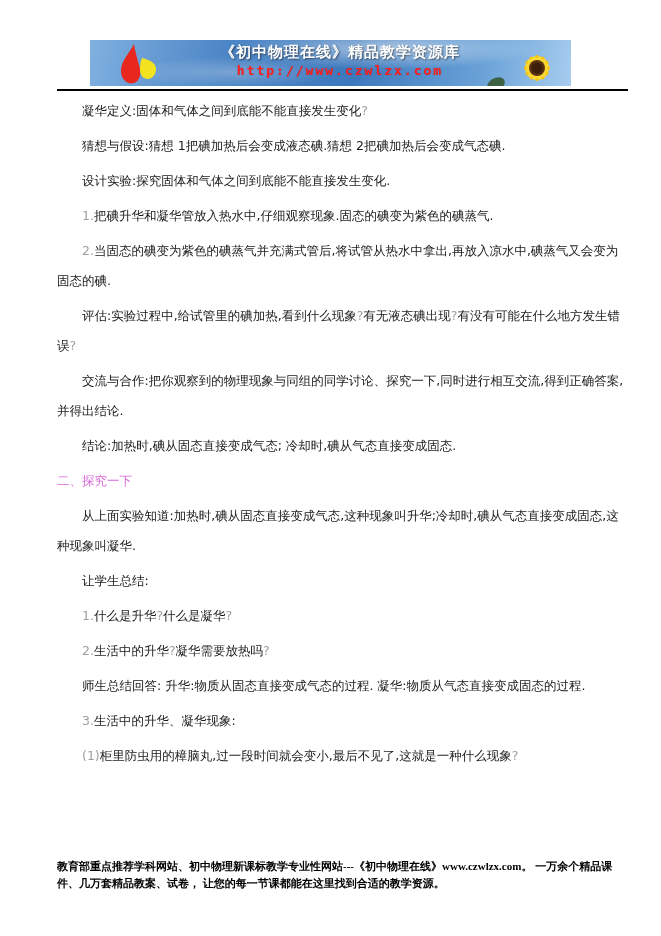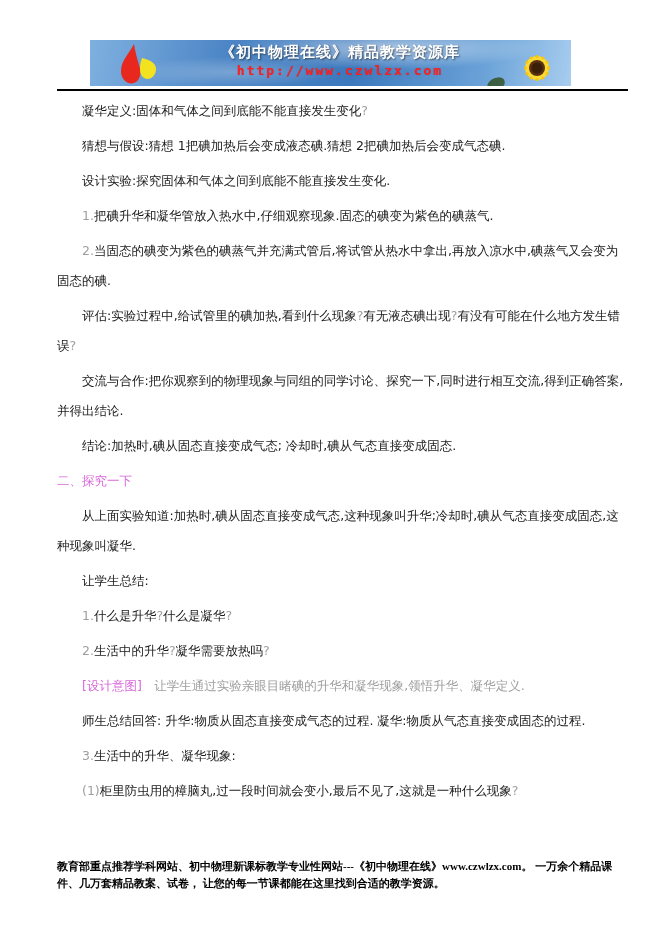--- a/index.html
+++ b/index.html
@@ -92,21 +92,20 @@
       <p class="para body"><span class="seg-muted">1.</span><span class="seg-normal">把碘升华和凝华管放入热水中,仔细观察现象.固态的碘变为紫色的碘蒸气.</span></p>
       <p class="para body"><span class="seg-muted">2.</span><span class="seg-normal">当固态的碘变为紫色的碘蒸气并充满式管后,将试管从热水中拿出,再放入凉水中,碘蒸气又会变为固态的碘.</span></p>
       <p class="para body"><span class="seg-normal">评估:实验过程中,给试管里的碘加热,看到什么现象</span><span class="seg-muted">?</span><span class="seg-normal">有无液态碘出现</span><span class="seg-muted">?</span><span class="seg-normal">有没有可能在什么地方发生错误</span><span class="seg-muted">?</span></p>
       <p class="para body"><span class="seg-normal">交流与合作:把你观察到的物理现象与同组的同学讨论、探究一下,同时进行相互交流,得到正确答案,并得出结论.</span></p>
       <p class="para body"><span class="seg-normal">结论:加热时,碘从固态直接变成气态; 冷却时,碘从气态直接变成固态.</span></p>
       <p class="para heading"><span class="seg-accent">二、探究一下</span></p>
       <p class="para body"><span class="seg-normal">从上面实验知道:加热时,碘从固态直接变成气态,这种现象叫升华;冷却时,碘从气态直接变成固态,这种现象叫凝华.</span></p>
       <p class="para body"><span class="seg-normal">让学生总结:</span></p>
       <p class="para body"><span class="seg-muted">1.</span><span class="seg-normal">什么是升华</span><span class="seg-muted">?</span><span class="seg-normal">什么是凝华</span><span class="seg-muted">?</span></p>
       <p class="para body"><span class="seg-muted">2.</span><span class="seg-normal">生活中的升华</span><span class="seg-muted">?</span><span class="seg-normal">凝华需要放热吗</span><span class="seg-muted">?</span></p>
-      <p class="para body"><span class="seg-accent">[设计意图]</span><span class="seg-muted">　让学生通过实验亲眼目睹碘的升华和凝华现象,领悟升华、凝华定义.</span></p>
       <p class="para body"><span class="seg-normal">师生总结回答: 升华:物质从固态直接变成气态的过程. 凝华:物质从气态直接变成固态的过程.</span></p>
       <p class="para body"><span class="seg-muted">3.</span><span class="seg-normal">生活中的升华、凝华现象:</span></p>
       <p class="para body"><span class="seg-muted">(1)</span><span class="seg-normal">柜里防虫用的樟脑丸,过一段时间就会变小,最后不见了,这就是一种什么现象</span><span class="seg-muted">?</span></p>
     </div>
 
   <div class="footer">教育部重点推荐学科网站、初中物理新课标教学专业性网站---《初中物理在线》www.czwlzx.com。 一万余个精品课件、几万套精品教案、试卷， 让您的每一节课都能在这里找到合适的教学资源。</div>
 
 </div>
 
 </body></html>

